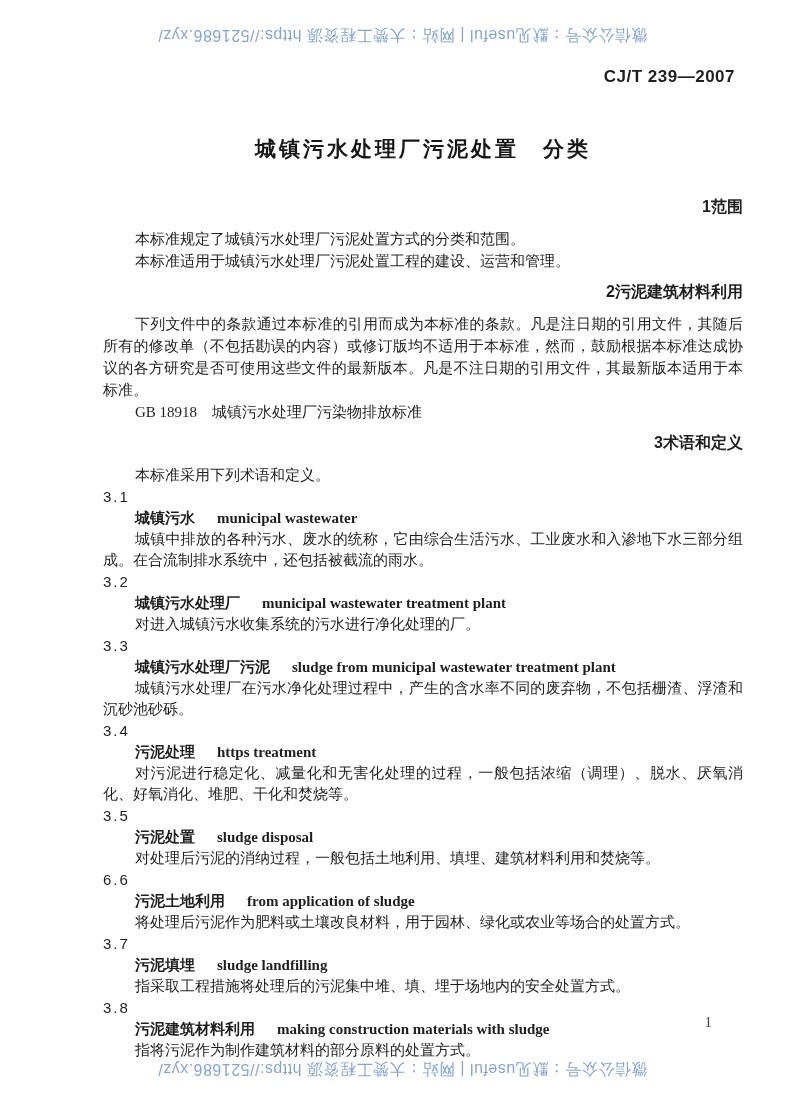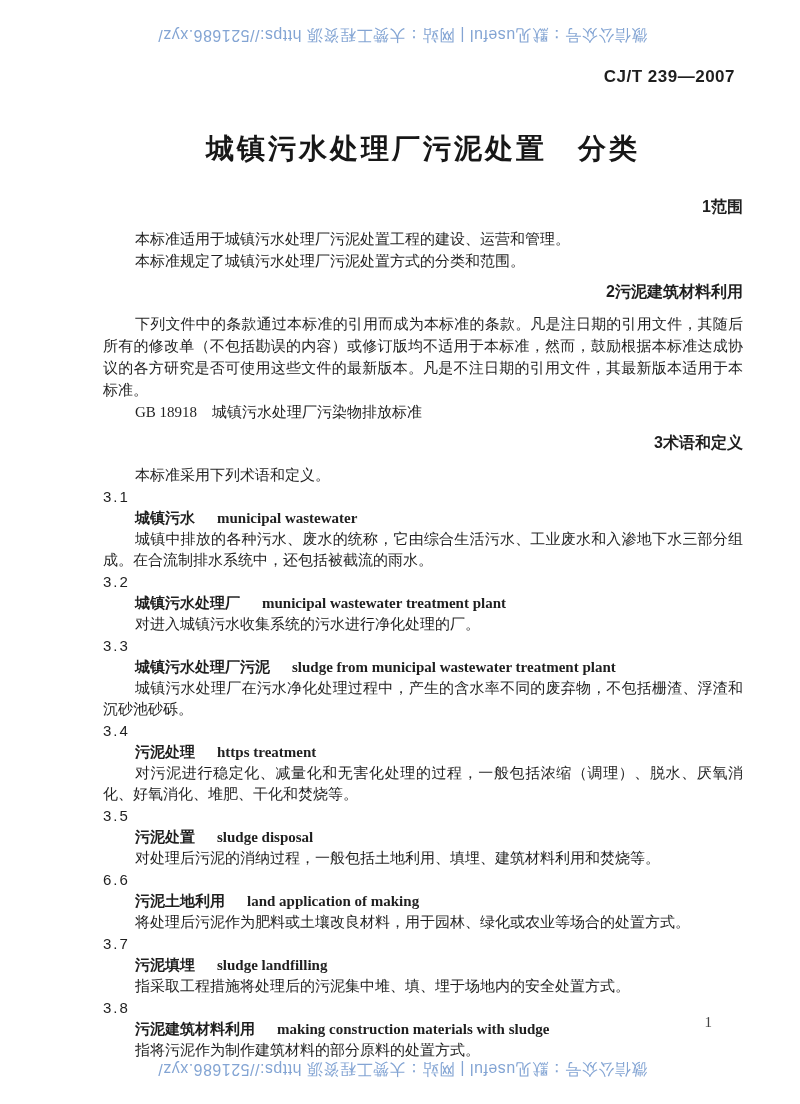--- a/index.html
+++ b/index.html
@@ -42,21 +42,21 @@
     top:136px; left:103px;
     width:640px;
     font-size:15px;
     line-height:22px;
   }
   .title {
     margin:0 0 34px 0;
     text-align:center;
     font-family:"Liberation Sans","DejaVu Sans",sans-serif;
     font-weight:bold;
-    font-size:28px;
+    font-size:21px;
     line-height:26px;
     letter-spacing:3px;
     color:#171717;
   }
   .sec-head {
     margin:9px 0 10px 0;
     font-family:"Liberation Sans","DejaVu Sans",sans-serif;
     font-weight:bold;
     font-size:16px;
     line-height:22px;
@@ -99,22 +99,22 @@
 
   <div class="doc-number">CJ/T 239—2007</div>
 
   <div class="content">
 
     <h1 class="title">城镇污水处理厂污泥处置　分类</h1>
 
     <div class="sec-head">
       <span class="sec-num">1</span><span>范围</span>
     </div>
+    <p class="body">本标准规定了城镇污水处理厂污泥处置方式的分类和范围。</p>
     <p class="body">本标准适用于城镇污水处理厂污泥处置工程的建设、运营和管理。</p>
-    <p class="body">本标准规定了城镇污水处理厂污泥处置方式的分类和范围。</p>
 
     <div class="sec-head">
       <span class="sec-num">2</span><span>污泥建筑材料利用</span>
     </div>
     <p class="body">下列文件中的条款通过本标准的引用而成为本标准的条款。凡是注日期的引用文件，其随后所有的修改单（不包括勘误的内容）或修订版均不适用于本标准，然而，鼓励根据本标准达成协议的各方研究是否可使用这些文件的最新版本。凡是不注日期的引用文件，其最新版本适用于本标准。</p>
     <p class="body">GB 18918　城镇污水处理厂污染物排放标准</p>
 
     <div class="sec-head">
       <span class="sec-num">3</span><span>术语和定义</span>
     </div>
@@ -156,21 +156,21 @@
       <div class="clause">3.5</div>
       <div class="term-line">
         <span class="term-zh">污泥处置</span><span class="term-en">sludge disposal</span>
       </div>
       <p class="body">对处理后污泥的消纳过程，一般包括土地利用、填埋、建筑材料利用和焚烧等。</p>
     </div>
 
     <div class="term-block">
       <div class="clause">6.6</div>
       <div class="term-line">
-        <span class="term-zh">污泥土地利用</span><span class="term-en">land application of making</span>
+        <span class="term-zh">污泥土地利用</span><span class="term-en">from application of sludge</span>
       </div>
       <p class="body">将处理后污泥作为肥料或土壤改良材料，用于园林、绿化或农业等场合的处置方式。</p>
     </div>
 
     <div class="term-block">
       <div class="clause">3.7</div>
       <div class="term-line">
         <span class="term-zh">污泥填埋</span><span class="term-en">sludge landfilling</span>
       </div>
       <p class="body">指采取工程措施将处理后的污泥集中堆、填、埋于场地内的安全处置方式。</p>

